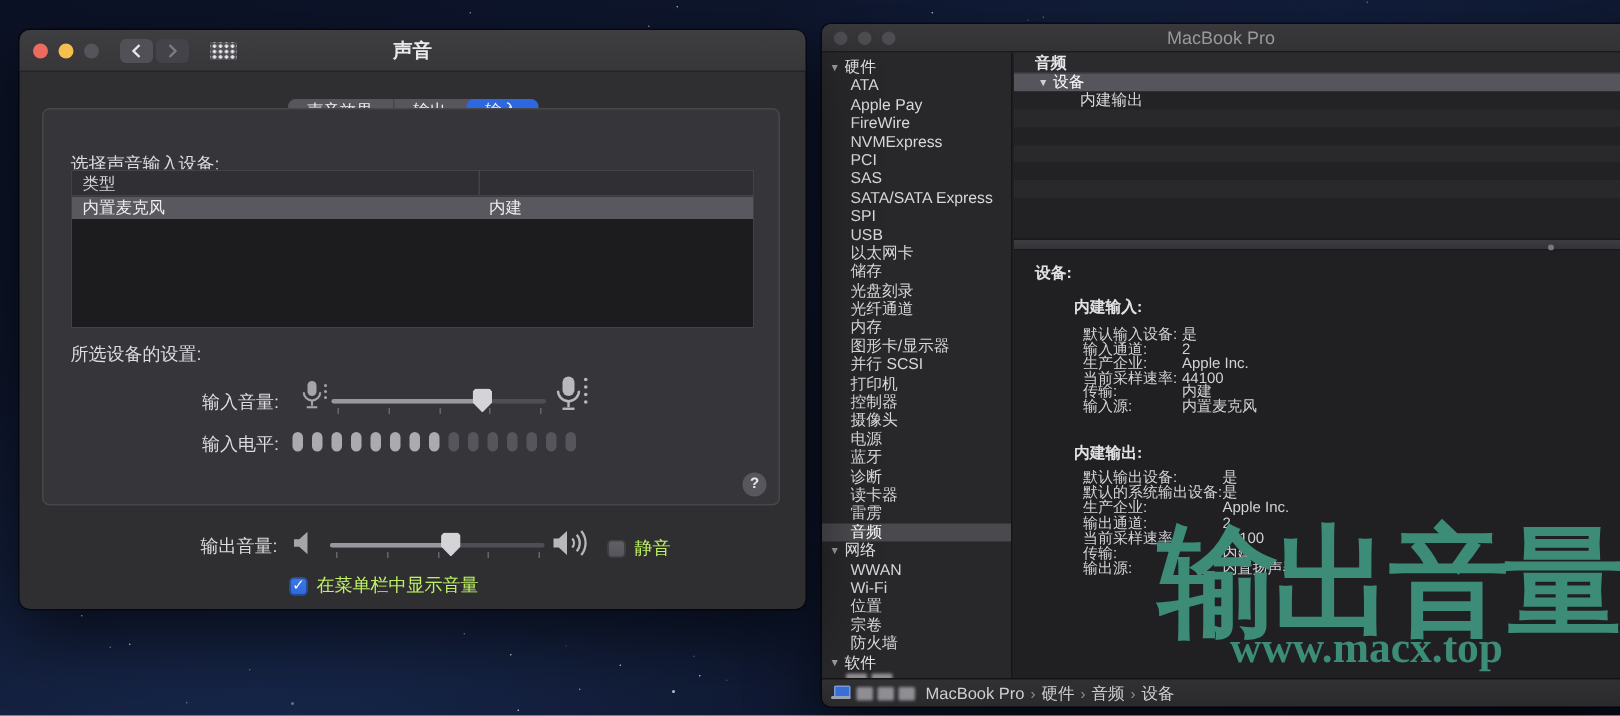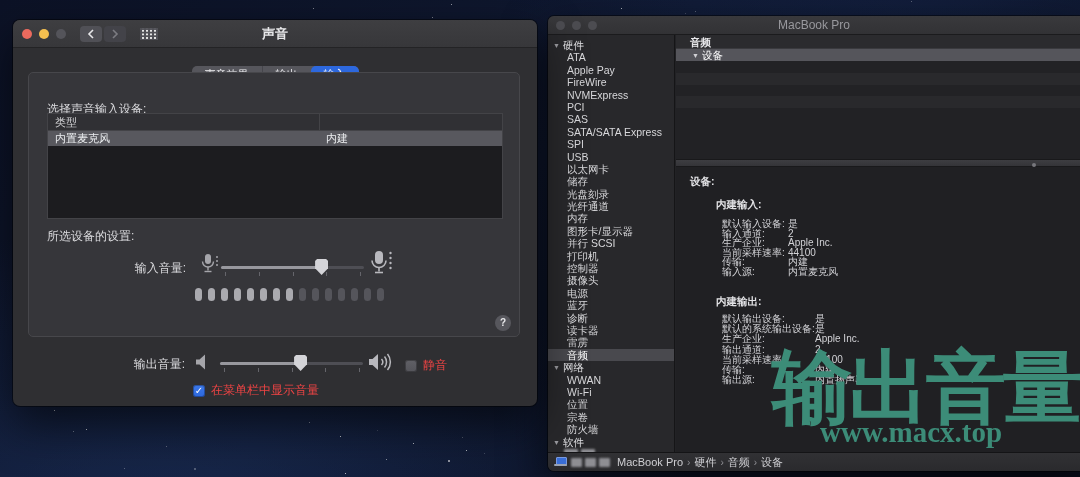--- a/index.html
+++ b/index.html
@@ -74,21 +74,21 @@
   .pill.lit { background:#aaaaaf; }
 
   #help-btn { position:absolute; left:466px; top:242px; width:16px; height:16px; border-radius:50%;
     background:#57575d; color:#e8e8ea; font-size:10px; font-weight:bold; text-align:center; line-height:16px; }
 
   .checkbox { width:12px; height:12px; border-radius:3px; background:linear-gradient(#606066,#54545a);
     box-shadow:inset 0 0 0 1px rgba(0,0,0,.3); }
   .checkbox.checked { background:linear-gradient(#3c78e8,#2d68de); color:#fff; font-size:10px;
     font-weight:bold; text-align:center; line-height:12px; }
   .row-flex { position:absolute; display:flex; align-items:center; }
-  .row-flex .cb-label { color:#ef4444; font-size:12px; margin-left:6px; }
+  .row-flex .cb-label { color:#bef264; font-size:12px; margin-left:6px; }
 
   
   #sys-win { left:548px; top:16px; width:532px; height:455px; background:#222225; border-radius:6px 0 0 6px; z-index:1; }
   #sys-titlebar { height:19px; background:linear-gradient(#39393c,#323235); border-bottom:1px solid #1b1b1d;
     border-radius:6px 0 0 0; display:flex; align-items:center; padding:0 8px; position:relative; }
   #sys-titlebar .light { width:9px; height:9px; background:#4c4c51; }
   #sys-title { position:absolute; left:0; right:0; text-align:center; color:#98989d; font-size:12px; pointer-events:none; }
 
   #sidebar { position:absolute; left:0; top:19px; width:127px; bottom:19px; background:#28282b;
     border-right:1px solid #151517; overflow:hidden; padding-top:4px; }
@@ -398,20 +398,21 @@
         <line x1="9" y1="17.5" x2="9" y2="21.5" stroke-width="1.6"></line>
             <line x1="5" y1="22.5" x2="13" y2="22.5" stroke-width="1.6"></line>
         <circle cx="20.5" cy="3" r="1.2" stroke="none"></circle>
             <circle cx="20.5" cy="8" r="1.2" stroke="none"></circle>
             <circle cx="20.5" cy="13" r="1.2" stroke="none"></circle>
             <circle cx="20.5" cy="18" r="1.2" stroke="none"></circle>
       </g>
         </svg>
     </span>
 
+    <div class="form-label" style="left:0;top:215px;width:157px;text-align:right;">输入电平:</div>
     <div id="level-meter" style="left:166px;top:215px;">
         <span class="pill lit"></span>
         <span class="pill lit"></span>
         <span class="pill lit"></span>
         <span class="pill lit"></span>
         <span class="pill lit"></span>
         <span class="pill lit"></span>
         <span class="pill lit"></span>
         <span class="pill lit"></span>
         <span class="pill"></span>
@@ -510,20 +511,21 @@
       <div class="sb-censor">
         <i></i>
         <i></i>
       </div>
     </nav>
 
   <div id="content">
     <div id="devlist-header">音频</div>
     <div id="devlist">
         <div class="dl-row dl-group"><span class="sb-tri">▼</span>设备</div>
+        <div class="dl-row dl-item">内建输出</div>
         <div class="dl-stripe"></div>
         <div class="dl-stripe"></div>
         <div class="dl-stripe"></div>
         <div class="dl-stripe"></div>
         <div class="dl-stripe"></div>
       </div>
     <div id="splitter">
         <span class="grip"></span>
       </div>
     <div id="details">

